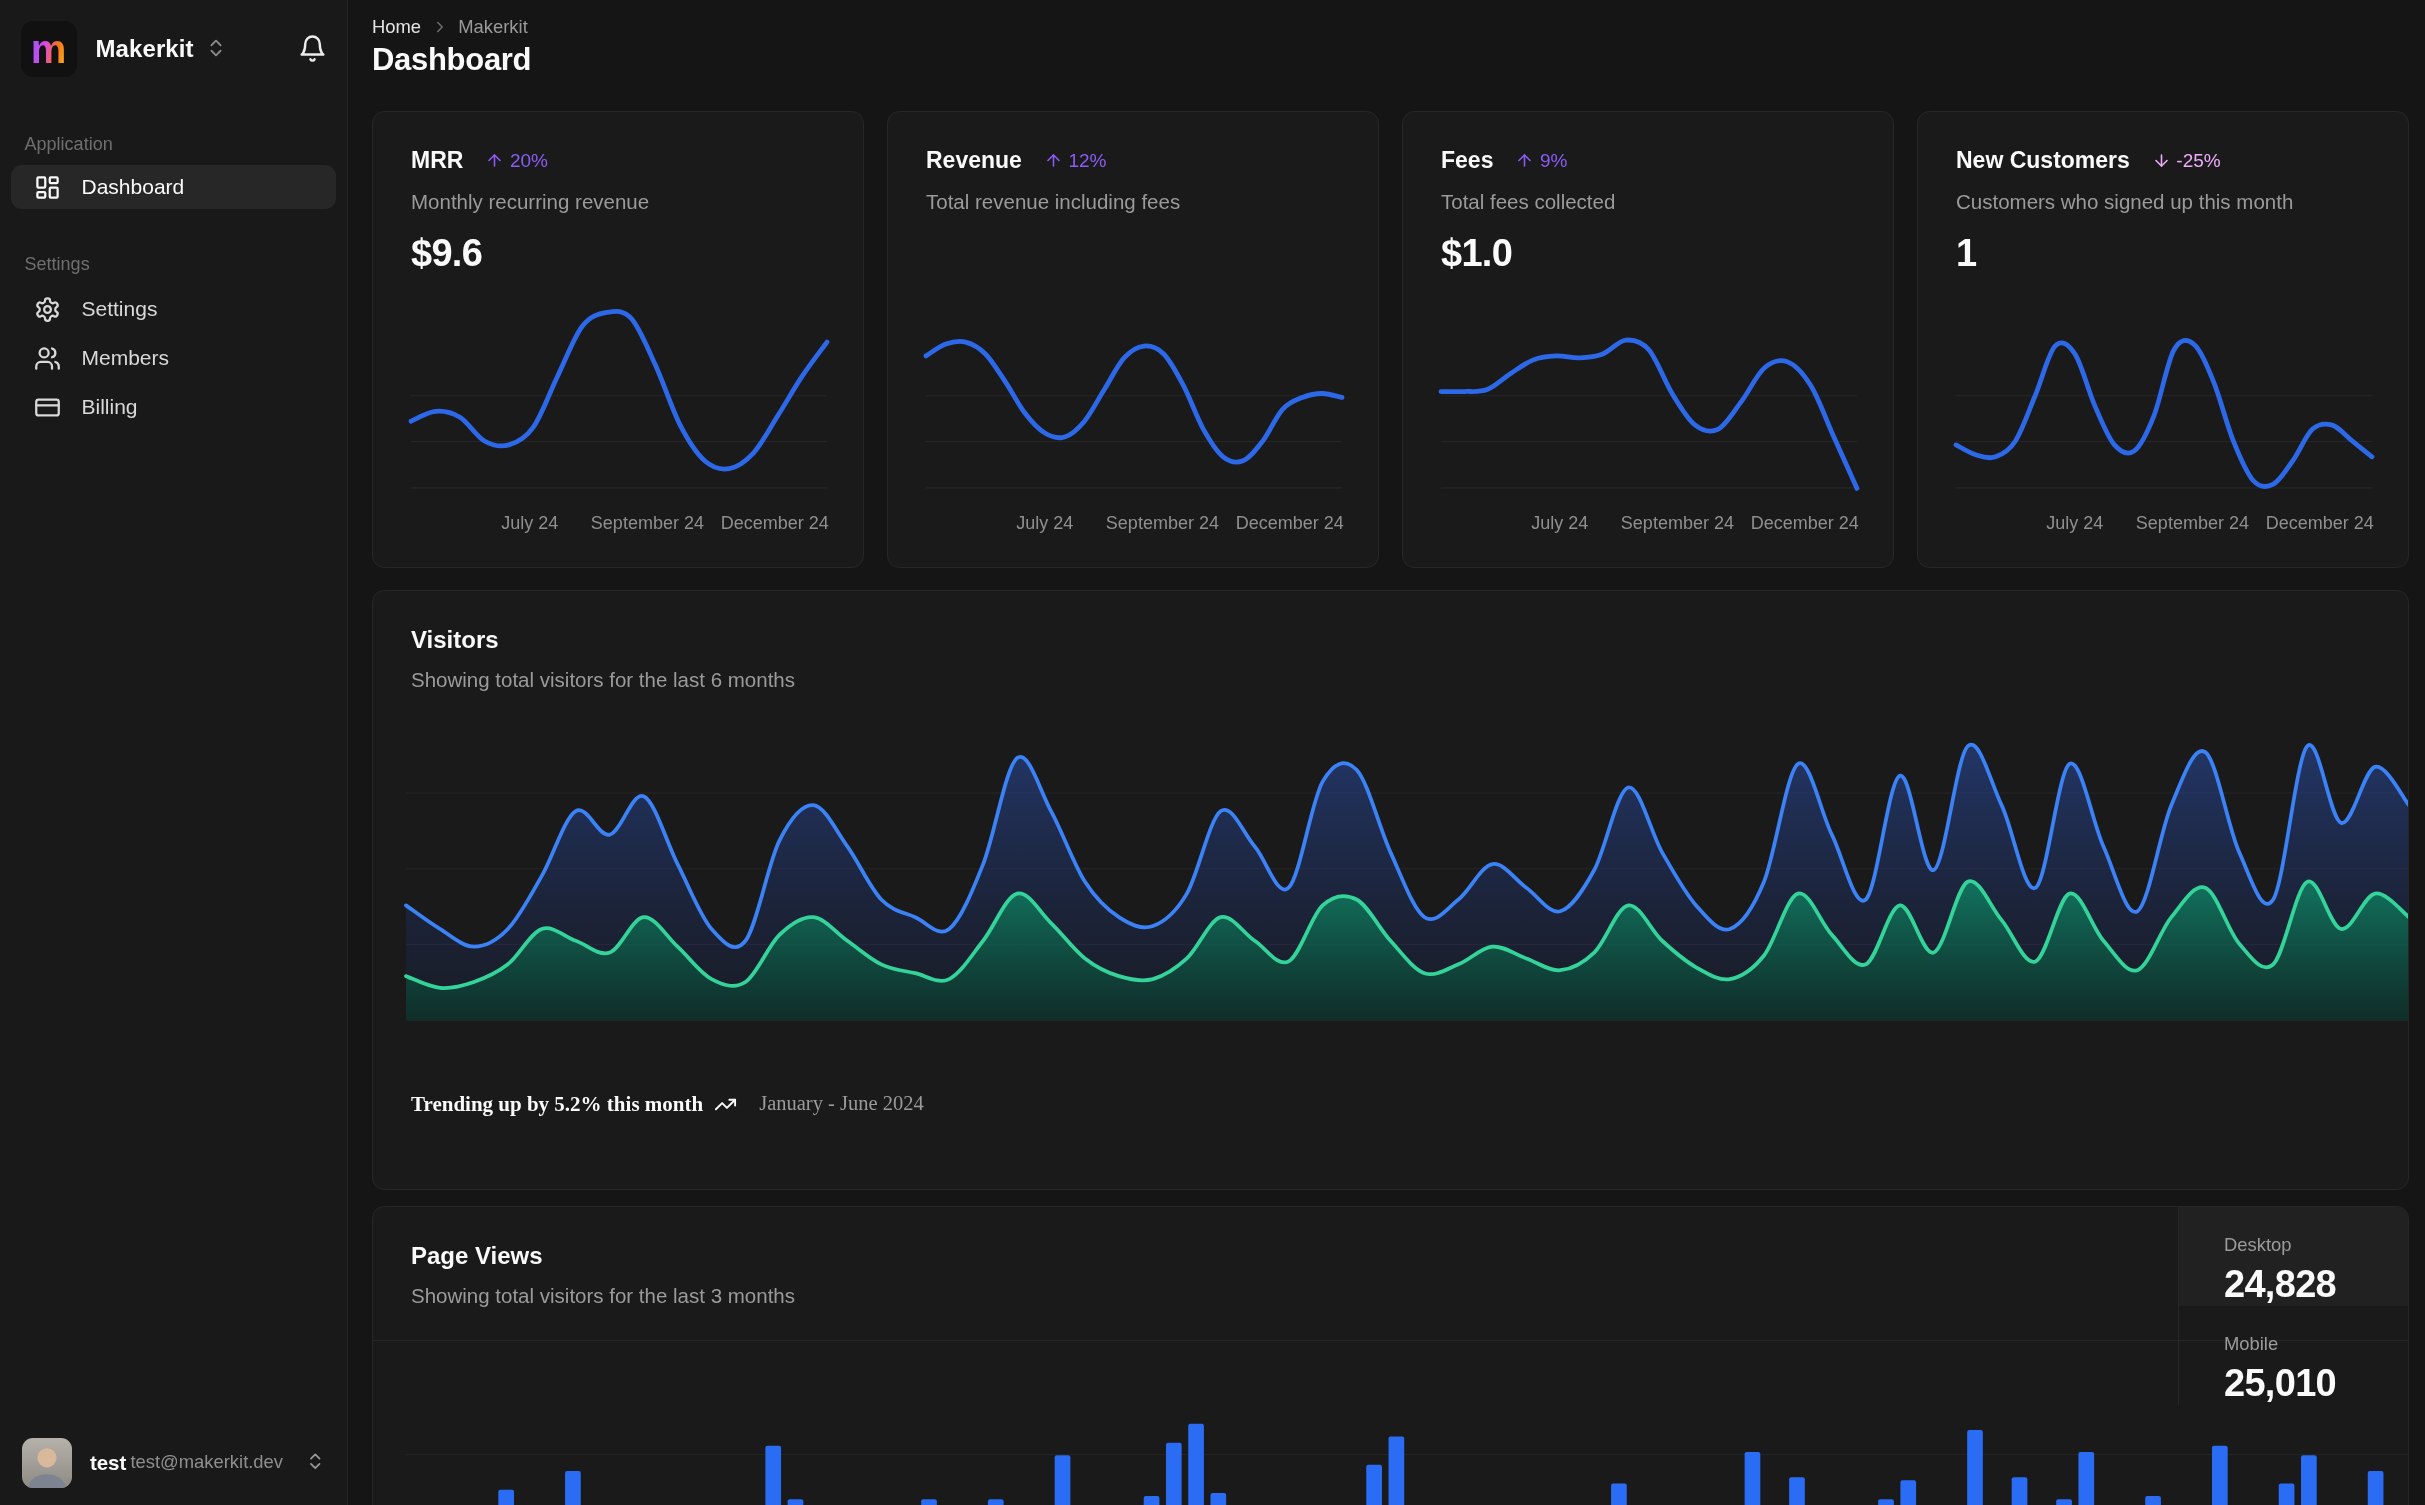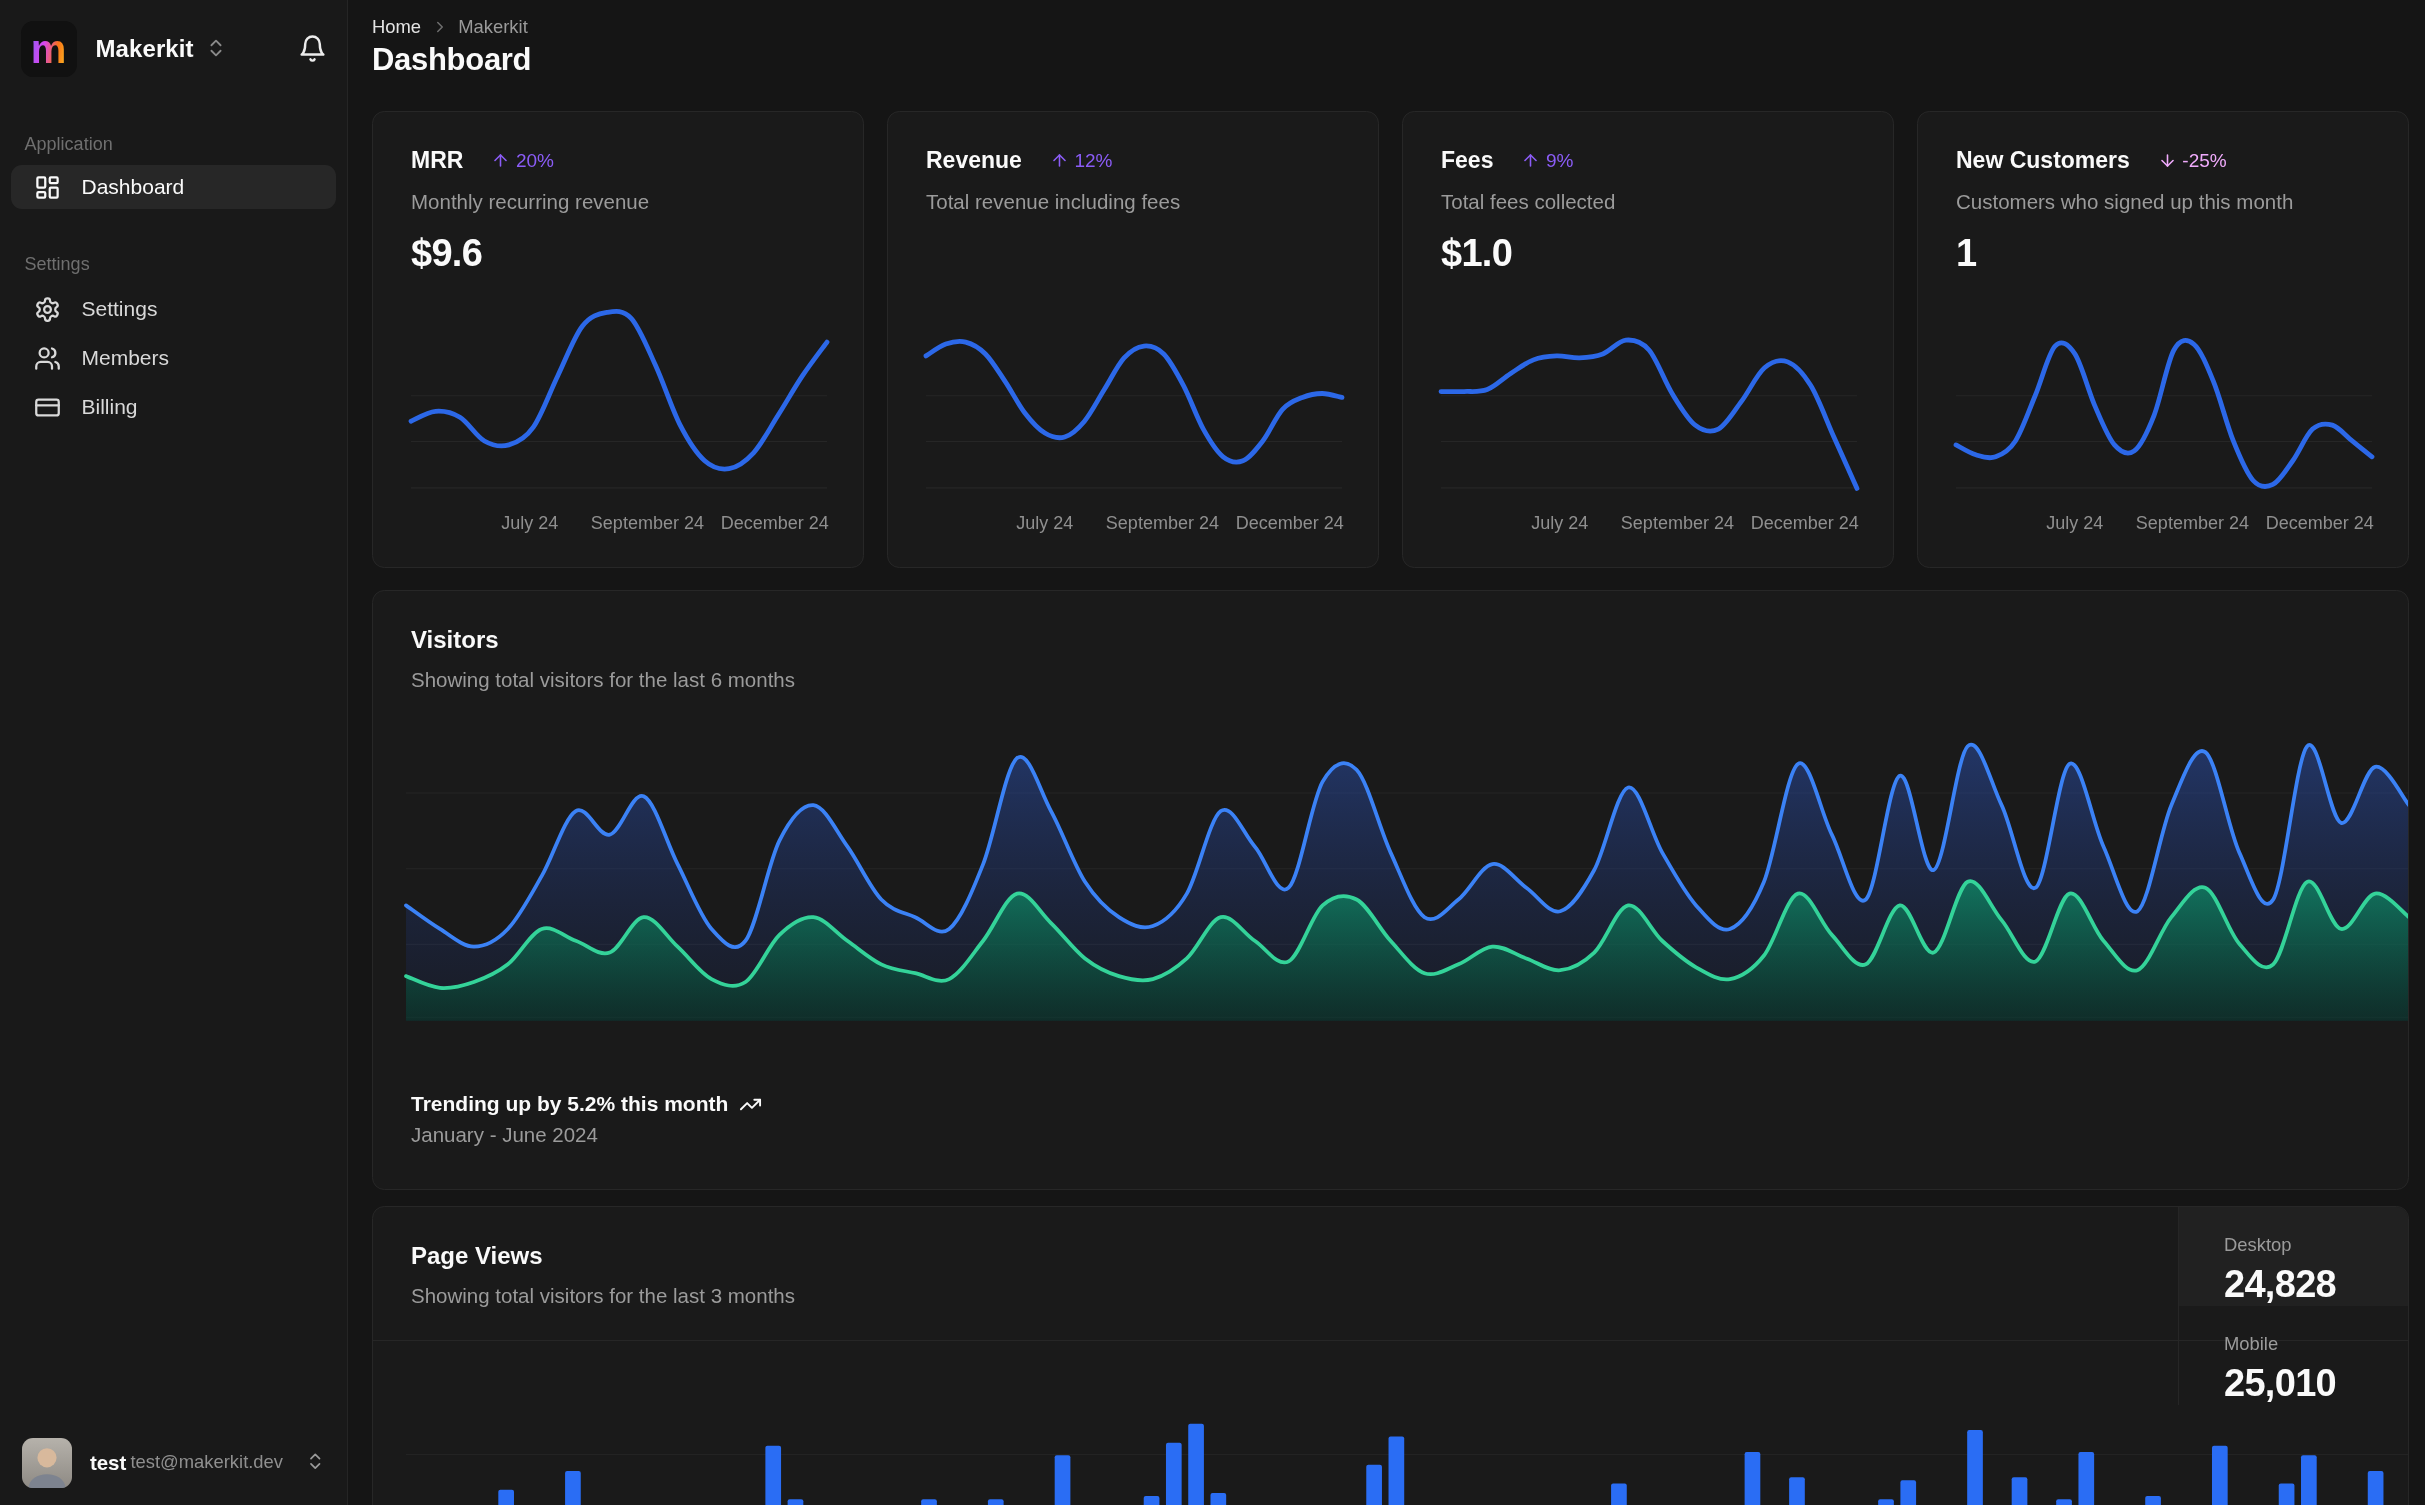--- a/index.html
+++ b/index.html
@@ -45,39 +45,39 @@
                 font-size:18.4px; }
   .crumb-home { color:#e4e4e4; cursor:pointer; }
   .crumb-sep { color:#6f6f6f; display:flex; }
   .crumb-current { color:#9a9a9a; }
   .page-title { position:absolute; left:0; top:42px; font-size:31px; font-weight:700; letter-spacing:-0.3px; }
 
   
   .card { background:#1a1a1a; border:0.7px solid #272727; border-radius:12.3px; position:relative; }
   .cards-row { position:absolute; left:0; top:111px; right:0; height:457px; display:flex; gap:23px; }
   .stat-card { flex:1 1 0; overflow:hidden; }
-  .stat-head { display:flex; align-items:center; gap:28px; padding:35px 38px 0; }
+  .stat-head { display:flex; align-items:center; gap:22px; padding:35px 38px 0; }
   .stat-title { font-size:23px; font-weight:700; color:#fafafa; }
   .stat-badge { display:flex; align-items:center; gap:5.5px; font-size:19px; font-weight:500; }
   .stat-badge.up { color:#8b5cf6; }
   .stat-badge.down { color:#f0abfc; }
   .stat-desc { padding:16.4px 38px 0; font-size:20.5px; color:#9b9b9b; }
   .stat-value { padding:18px 38px 0; font-size:38px; font-weight:700; letter-spacing:-0.7px; }
   .spark { position:absolute; left:38px; top:186px; width:416px; height:212px; overflow:visible; }
   .axis-label { position:absolute; top:401px; transform:translateX(-50%); font-size:18px;
                 color:#8f8f8f; white-space:nowrap; }
   .ax-1 { left:32%; } .ax-2 { left:56%; } .ax-3 { left:82%; }
 
   
   .visitors-card { position:absolute; left:0; right:0; top:590px; height:600px; overflow:hidden; }
   .section-title { font-size:24px; font-weight:700; color:#fafafa; }
   .section-sub { font-size:20.5px; color:#9b9b9b; margin-top:13.6px; }
   .visitors-head { padding:35px 38px 0; }
   .visitors-chart { position:absolute; left:33px; top:126px; width:2003px; height:304px; overflow:visible; }
-  .visitors-footer { position:absolute; left:38px; top:501px; display:flex; flex-direction:column; gap:7px; }
+  .visitors-footer { position:absolute; left:38px; top:501px; display:flex; flex-direction:row; gap:22px;font-family:Liberation Serif, serif; }
   .vf-primary { display:flex; align-items:center; gap:11px; font-size:21px; font-weight:600; color:#fafafa; }
   .vf-secondary { font-size:20.5px; color:#9b9b9b; }
 
   
   .pageviews-card { position:absolute; left:0; right:0; top:1206px; height:491px; overflow:hidden; }
   .pv-header { position:absolute; left:0; right:0; top:0; height:134px; border-bottom:0.7px solid #262626;
                display:flex; }
   .pv-titles { padding:35px 38px 0; flex:1; }
   .pv-stats { display:flex; height:100%;flex-direction:column; }
   .pv-stat { width:230px; height:100%; border-left:0.7px solid #262626; padding:27px 0 0 45px;

